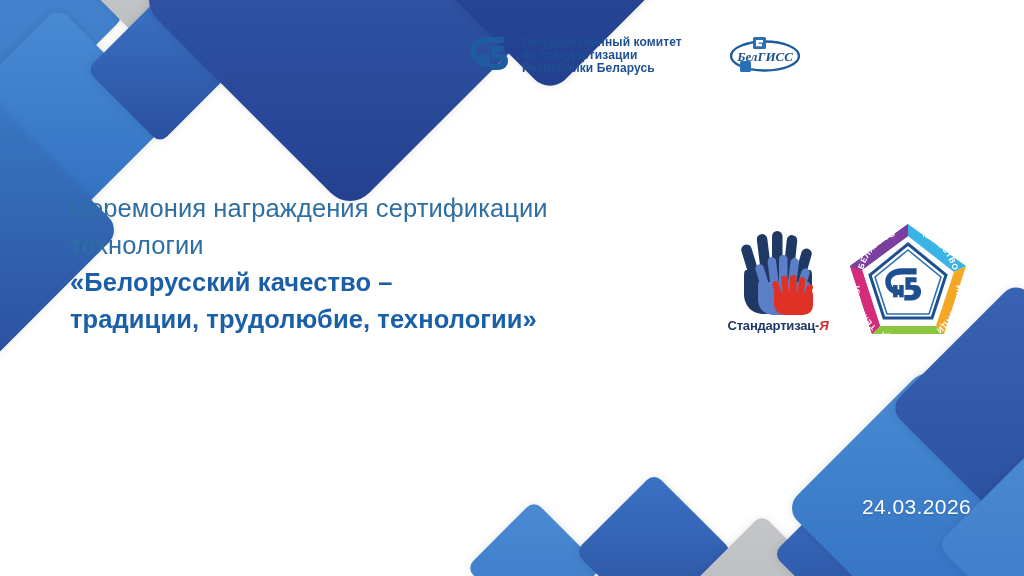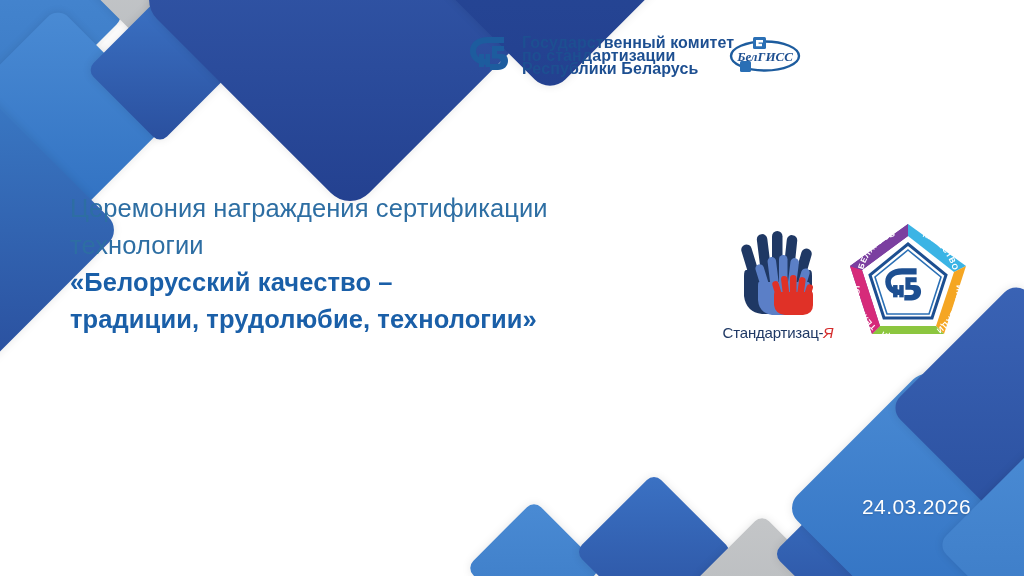--- a/index.html
+++ b/index.html
@@ -24,38 +24,38 @@
     box-shadow:0 0 10px rgba(0,0,0,.10);
   }
 
   
   .logos{position:absolute;top:30px;left:0;width:1024px;height:70px;}
   .logo-block{position:absolute;display:flex;align-items:flex-start;gap:10px;}
   .logo-gos{left:468px;top:4px;}
   .logo-belgiss{left:728px;top:2px;}
   .logo-mark{flex:0 0 auto;}
   .logo-text{
-    color:#1d4f91;font-size:16px;line-height:13.2px;font-weight:bold;
+    color:#1d4f91;font-size:12px;line-height:13.2px;font-weight:bold;
     letter-spacing:.1px;white-space:pre-line;padding-top:2px;
   }
 
   
   .copy{position:absolute;left:70px;top:190px;width:600px;}
   .line{
     color:#2d6ea3;font-size:25.5px;line-height:37px;font-weight:normal;
     letter-spacing:.1px;
   }
   .line.bold{color:#1a5fa8;font-weight:bold;}
   .copy-2{position:absolute;left:70px;top:398px;width:600px;}
 
   
   .hand-logo{position:absolute;left:718px;top:226px;width:120px;height:115px;}
   .hand-caption{
-    position:absolute;bottom:0;left:0;width:120px;text-align:center;
-    font-size:15px;font-weight:normal;color:#1f3864;letter-spacing:-.2px;
+    position:absolute;bottom:8px;left:0;width:120px;text-align:center;
+    font-size:13px;font-weight:bold;color:#1f3864;letter-spacing:-.2px;
   }
   .hand-caption .ya{color:#d42a2a;font-style:italic;}
 
   
   .pent-logo{position:absolute;left:846px;top:222px;width:124px;height:126px;}
 
   
   .date{
     position:absolute;left:862px;top:495px;
     color:#ffffff;font-size:21px;font-weight:normal;letter-spacing:.4px;

